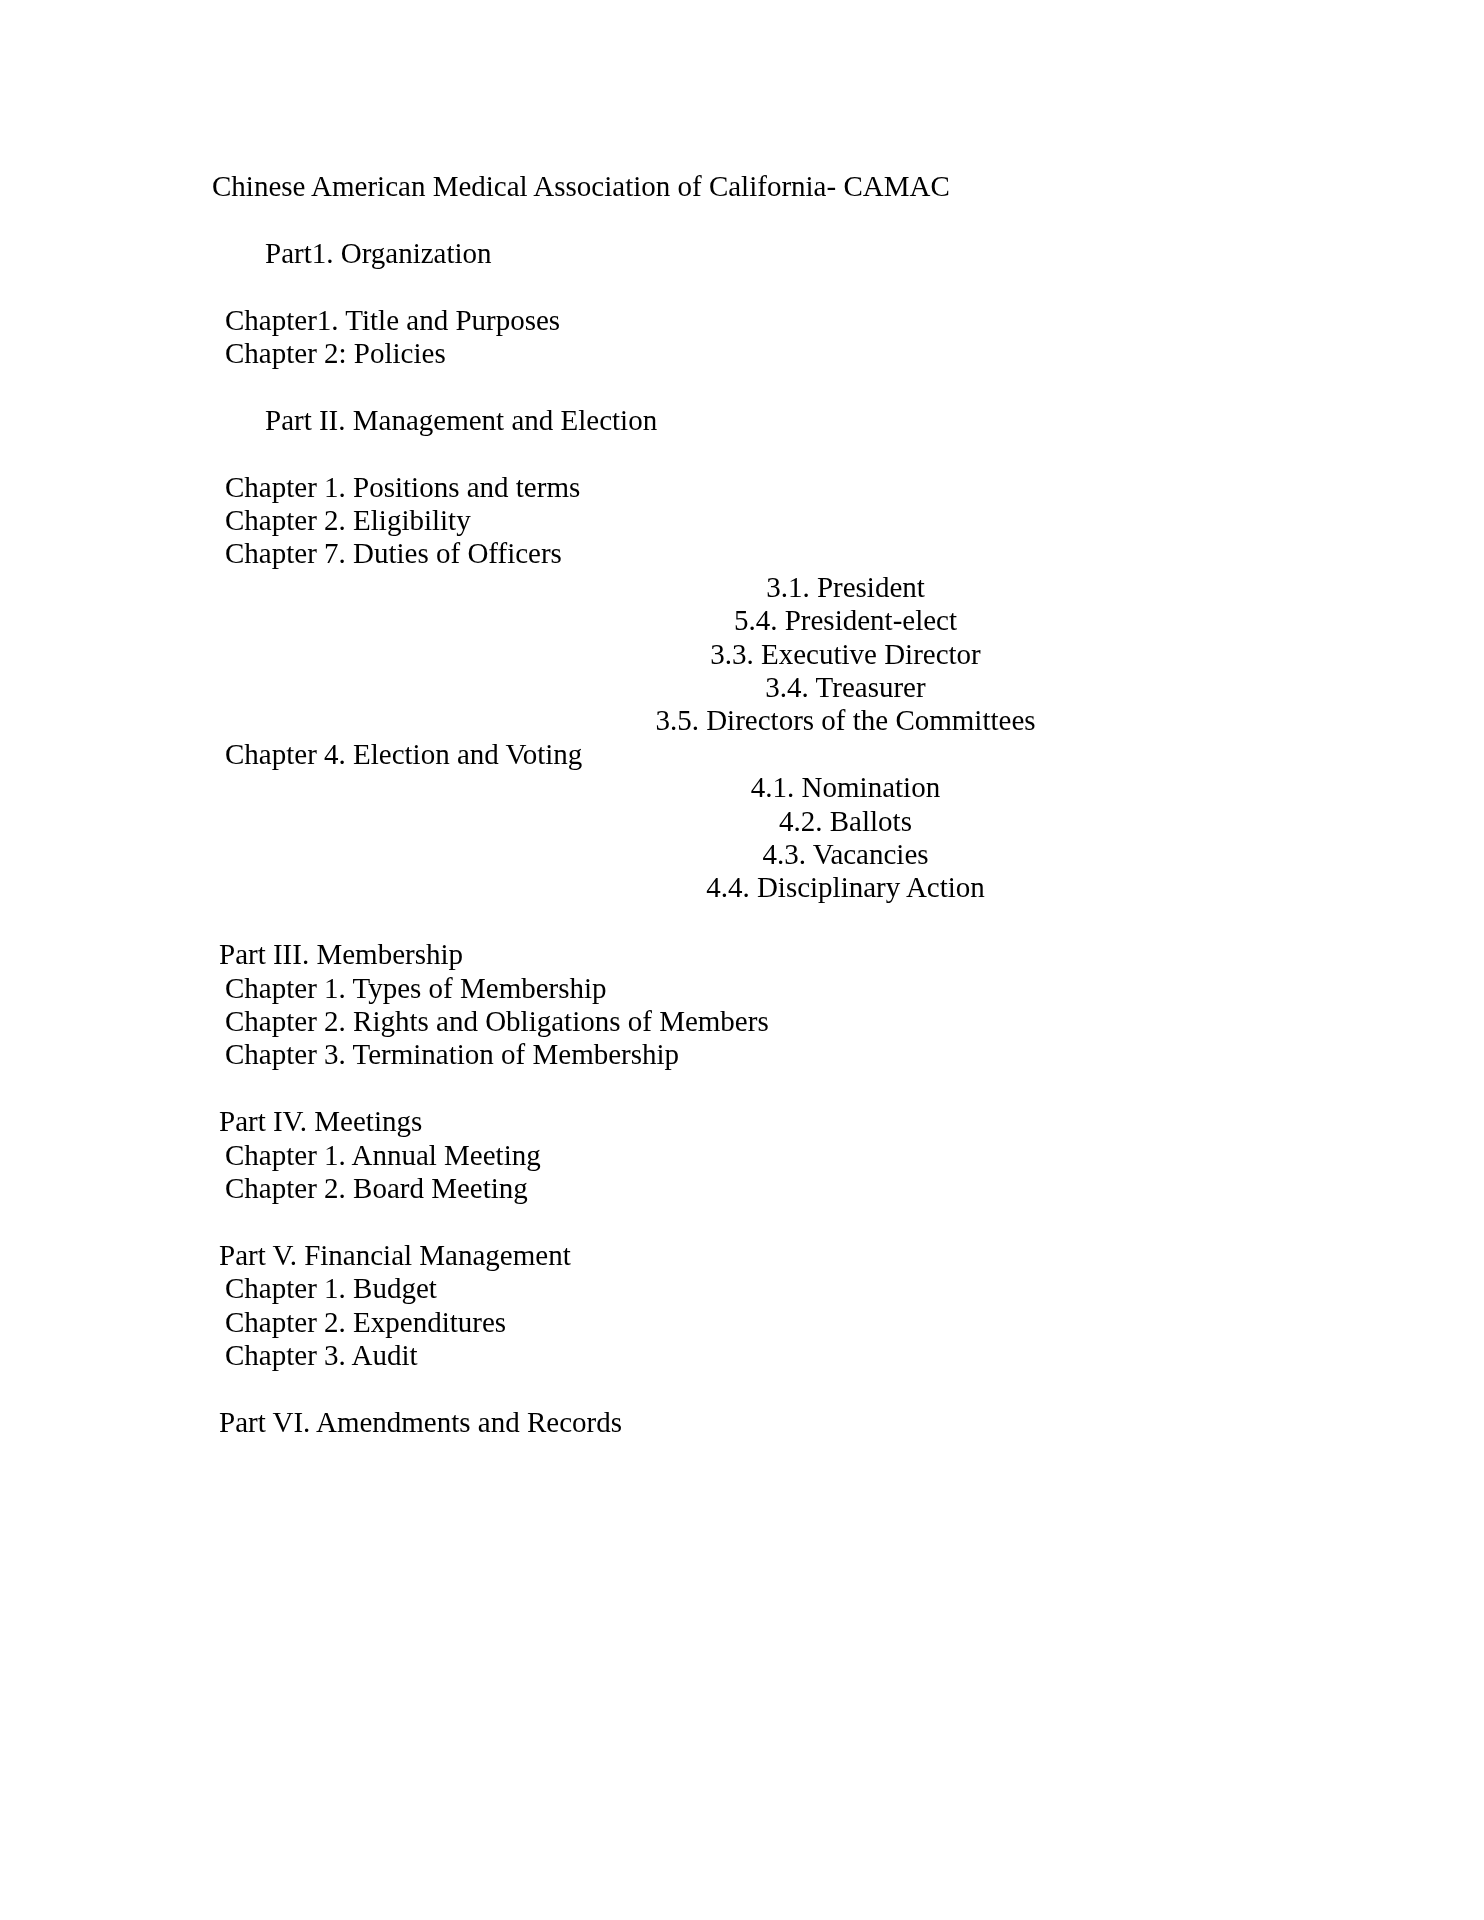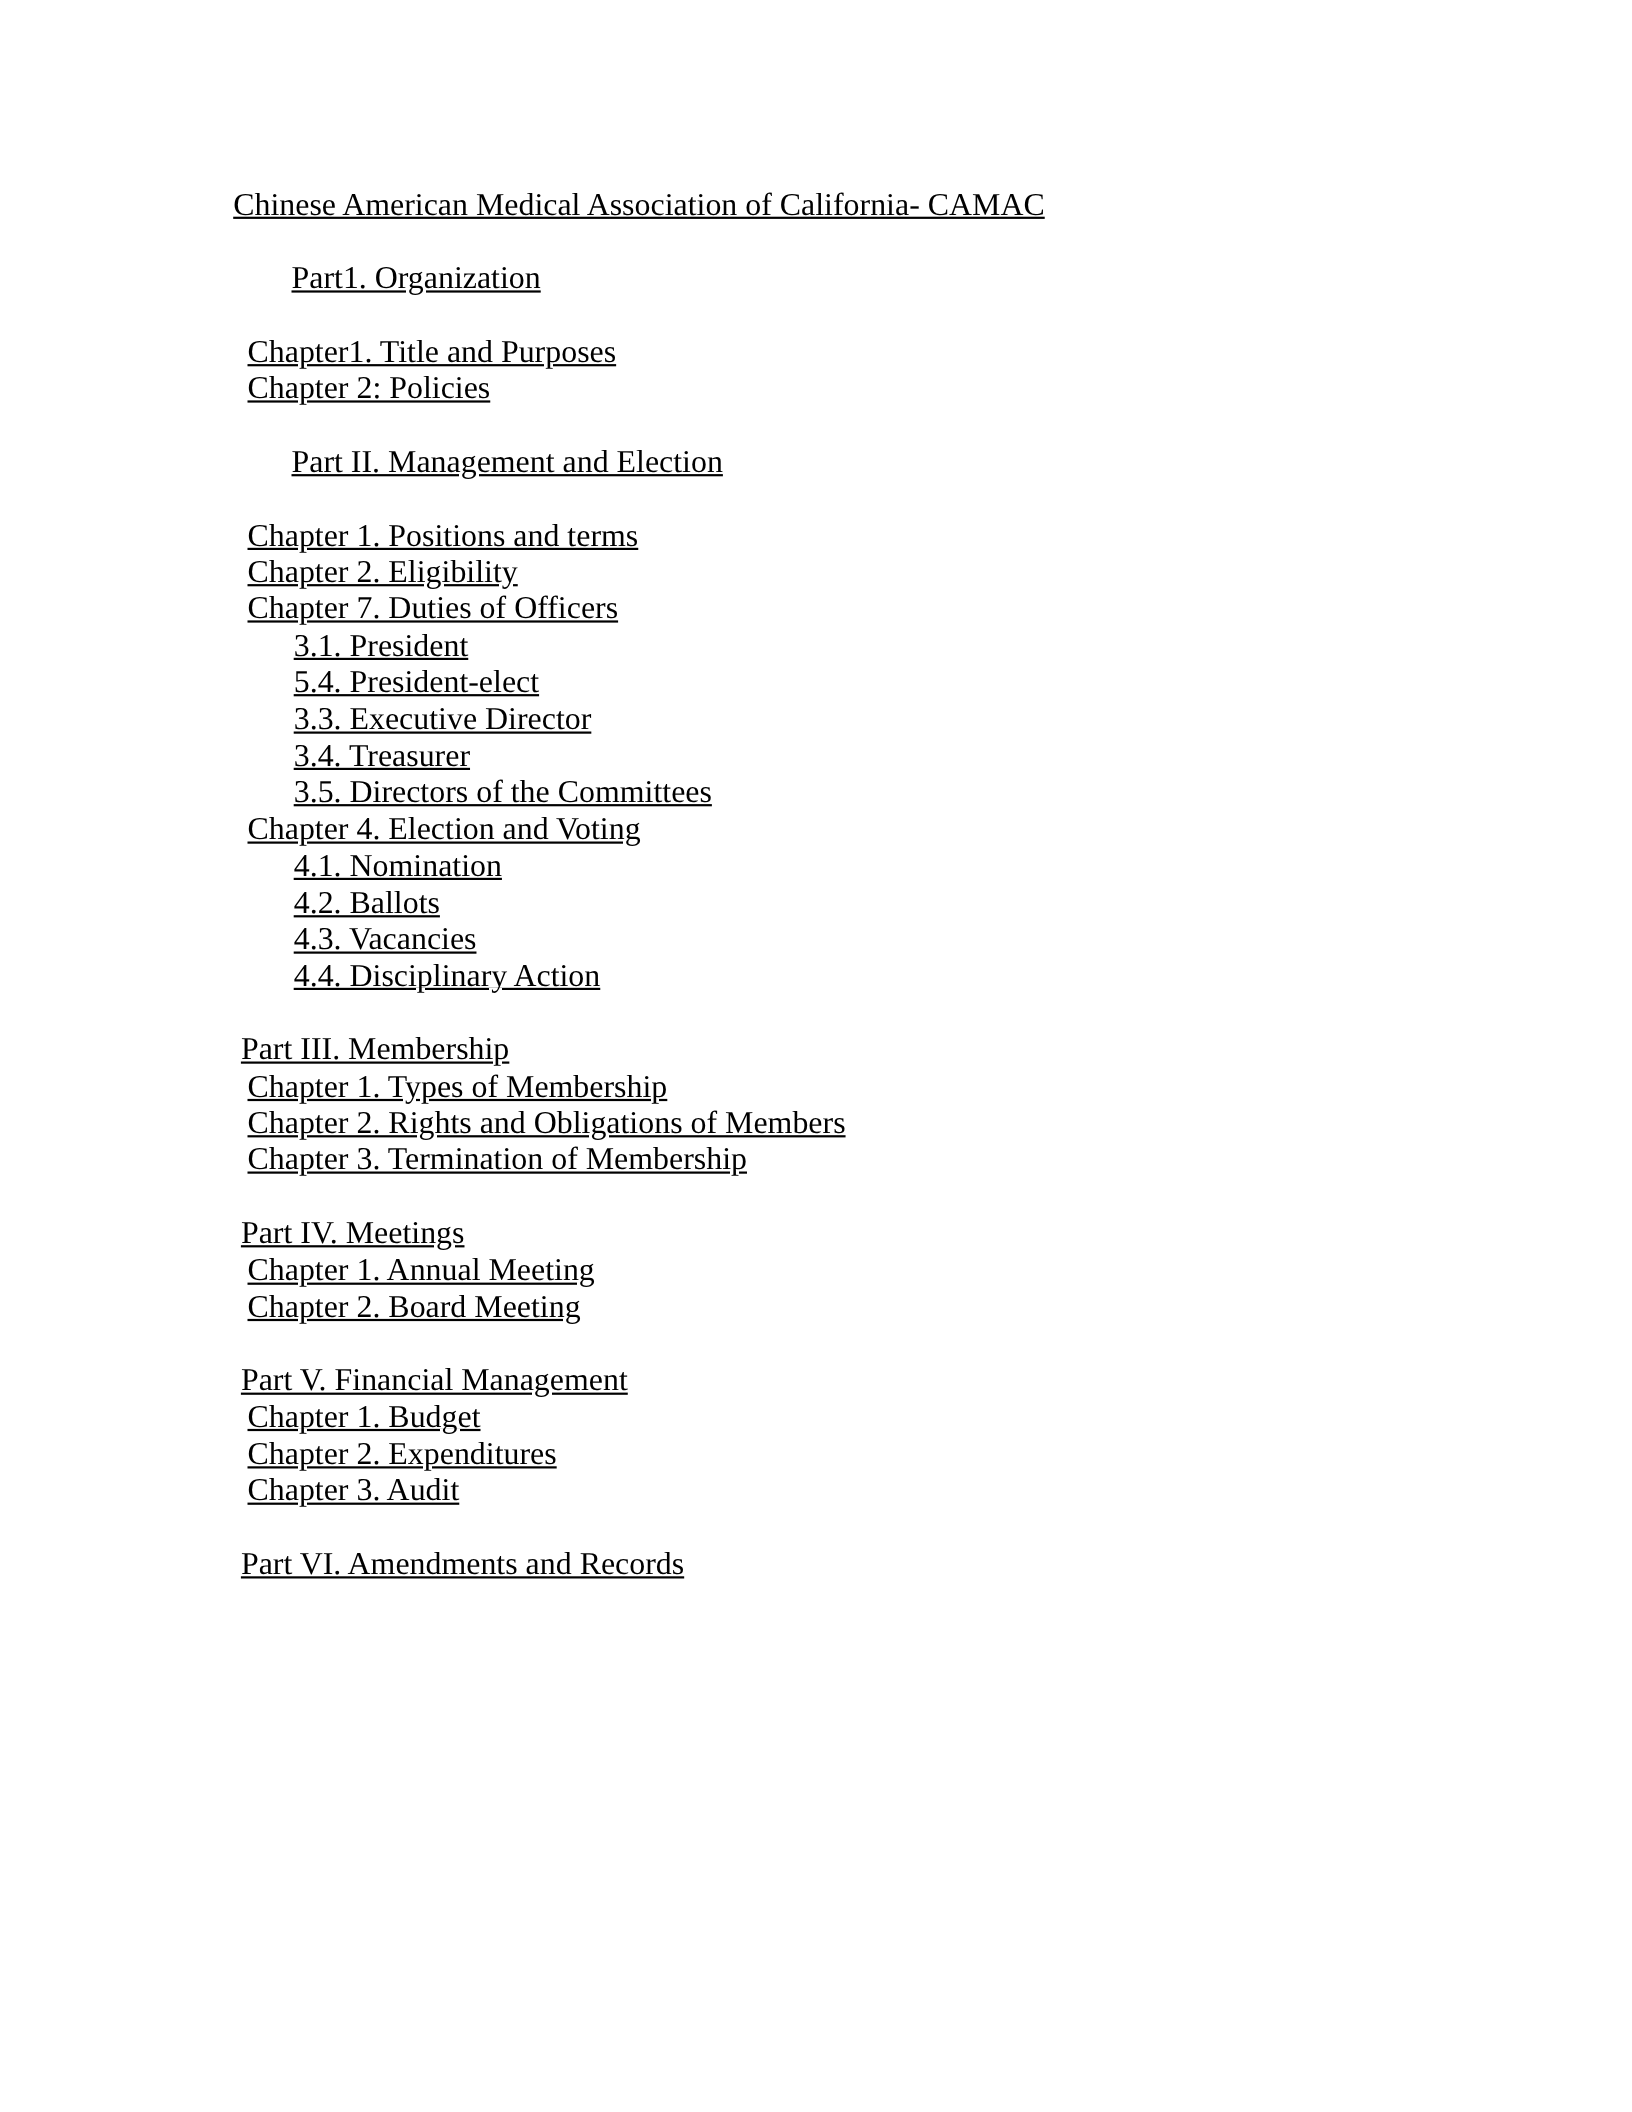--- a/index.html
+++ b/index.html
@@ -24,36 +24,36 @@
     height:1920px;
     padding-top:170px;
     padding-left:212px;
     padding-right:60px;
     background:#ffffff;
   }
   .line{
     font-size:var(--fs);
     line-height:var(--lh);
     white-space:nowrap;
-    text-decoration:underline;
   }
   .doc-title{
     margin-bottom:var(--lh); 
   }
   .part-block{
     margin-top:var(--lh);    
   }
   .line-part{
     padding-left:7px;
   }
   .line-chapter{
     padding-left:13px;
   }
   .line-sub{
     padding-left:55px;
+    text-align:center;
   }
   .gap-after{
     margin-bottom:var(--lh); 
     margin-left:46px;
   }
 </style>
 </head>
 <body>
 
 <div class="page">

